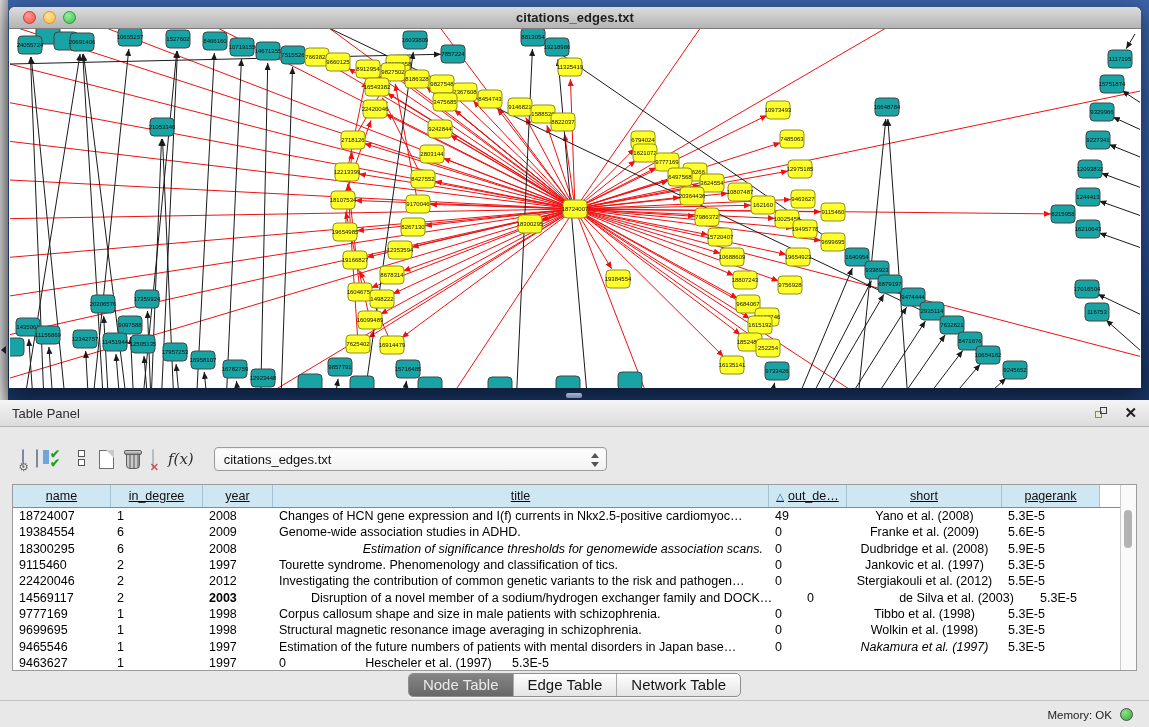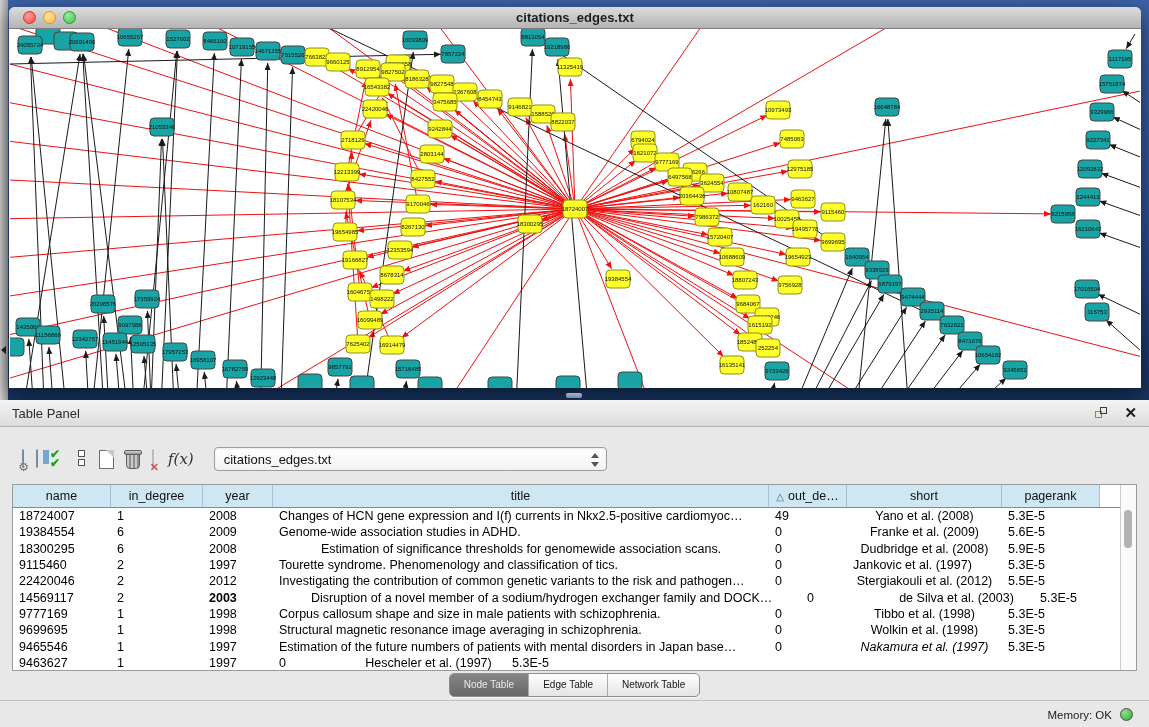--- a/index.html
+++ b/index.html
@@ -66,34 +66,34 @@
     background:linear-gradient(#ffffff,#f2f2f2);display:flex;align-items:center;font-size:13px;color:#111;
     padding-left:9px;box-sizing:border-box;position:relative;box-shadow:inset 0 1px 2px rgba(0,0,0,.08);}
   .dd-arrows{position:absolute;right:7px;top:4px;width:9px;height:16px;}
   .dd-arrows i{position:absolute;left:1px;width:0;height:0;border-left:4px solid transparent;border-right:4px solid transparent;}
   .dd-arrows i.up{top:1px;border-bottom:5px solid #555;}
   .dd-arrows i.dn{bottom:1px;border-top:5px solid #555;}
 
   
   .table-frame{position:absolute;top:84px;left:12px;width:1125px;height:187px;border:1px solid #9b9b9b;
     background:#fff;box-sizing:border-box;overflow:hidden;}
-  .thead{display:flex;height:22px;border-bottom:1px solid #6f8fa5;}
+  .thead{display:flex;height:22px;border-bottom:1px solid #6f8fa5;text-decoration:underline;}
   .th{background:#cfe6f3;border-right:1px solid #a4c4d6;box-sizing:border-box;font-size:12.5px;color:#111;
     display:flex;align-items:center;justify-content:center;white-space:nowrap;overflow:hidden;}
   .sort-tri{color:#2f6b9e;font-size:10px;margin-right:4px;}
   .tr{display:flex;height:16.3px;align-items:center;}
   .td{box-sizing:border-box;font-size:12.5px;color:#000;padding:0 6px;white-space:nowrap;overflow:hidden;}
   .vscroll{position:absolute;right:0;top:0;bottom:0;width:15px;background:#fafafa;border-left:1px solid #cccccc;}
   .vscroll .thumb{position:absolute;left:3px;top:25px;width:8px;height:38px;border-radius:4px;background:#b3b3b3;}
 
   
   .tabs-row{position:absolute;top:273px;left:0;width:100%;display:flex;justify-content:center;}
   .tabgroup{display:flex;border:1px solid #8e8e8e;border-radius:5px;overflow:hidden;
     background:linear-gradient(#ffffff,#e4e4e4);box-shadow:0 1px 0 rgba(255,255,255,.7);}
-  .tab{padding:2px 14px;font-size:10px;color:#151515;line-height:18px;border-left:1px solid #ababab;cursor:default;}
+  .tab{padding:2px 14px;font-size:15px;color:#151515;line-height:18px;border-left:1px solid #ababab;cursor:default;}
   .tab:first-child{border-left:none;}
   .tab.sel{background:linear-gradient(#858585,#686868);color:#e9e9e9;}
 
   
   .statusbar{position:absolute;top:300px;left:0;right:0;height:27px;border-top:1px solid #c2c2c2;
     display:flex;align-items:center;justify-content:flex-end;padding-right:16px;gap:8px;font-size:11.5px;color:#1d1d1d;}
   .mem-dot{width:13px;height:13px;border-radius:50%;border:1px solid #4e4e4e;box-sizing:border-box;
     background:radial-gradient(circle at 35% 30%,#8ce28c,#2fae2f);}
 </style>
 </head>
@@ -834,32 +834,32 @@
             <div class="td" style="width: 70px; text-align: left;">2009</div>
             <div class="td" style="width: 496px; text-align: left;">Genome-wide association studies in ADHD.</div>
             <div class="td" style="width: 78px; text-align: left;">0</div>
             <div class="td" style="width: 155px; text-align: center;">Franke et al. (2009)</div>
             <div class="td" style="width: 98px; text-align: left;">5.6E-5</div>
           </div>
           <div class="tr">
             <div class="td" style="width: 98px; text-align: left;">18300295</div>
             <div class="td" style="width: 92px; text-align: left;">6</div>
             <div class="td" style="width: 70px; text-align: left;">2008</div>
-            <div class="td" style="width: 496px; text-align: center;">Estimation of significance thresholds for genomewide association scans.</div>
+            <div class="td" style="width: 496px; text-align: right; font-style: italic;">Estimation of significance thresholds for genomewide association scans.</div>
             <div class="td" style="width: 78px; text-align: left;">0</div>
             <div class="td" style="width: 155px; text-align: center;">Dudbridge et al. (2008)</div>
             <div class="td" style="width: 98px; text-align: left;">5.9E-5</div>
           </div>
           <div class="tr">
             <div class="td" style="width: 98px; text-align: left;">9115460</div>
             <div class="td" style="width: 92px; text-align: left;">2</div>
             <div class="td" style="width: 70px; text-align: left;">1997</div>
             <div class="td" style="width: 496px; text-align: left;">Tourette syndrome. Phenomenology and classification of tics.</div>
             <div class="td" style="width: 78px; text-align: left;">0</div>
-            <div class="td" style="width: 155px; ">Jankovic et al. (1997)</div>
+            <div class="td" style="width: 155px; text-align: center;">Jankovic et al. (1997)</div>
             <div class="td" style="width: 98px; text-align: left;">5.3E-5</div>
           </div>
           <div class="tr">
             <div class="td" style="width: 98px; text-align: left;">22420046</div>
             <div class="td" style="width: 92px; text-align: left;">2</div>
             <div class="td" style="width: 70px; text-align: left;">2012</div>
             <div class="td" style="width: 496px; text-align: left;">Investigating the contribution of common genetic variants to the risk and pathogen…</div>
             <div class="td" style="width: 78px; text-align: left;">0</div>
             <div class="td" style="width: 155px; text-align: center;">Stergiakouli et al. (2012)</div>
             <div class="td" style="width: 98px; text-align: left;">5.5E-5</div>

